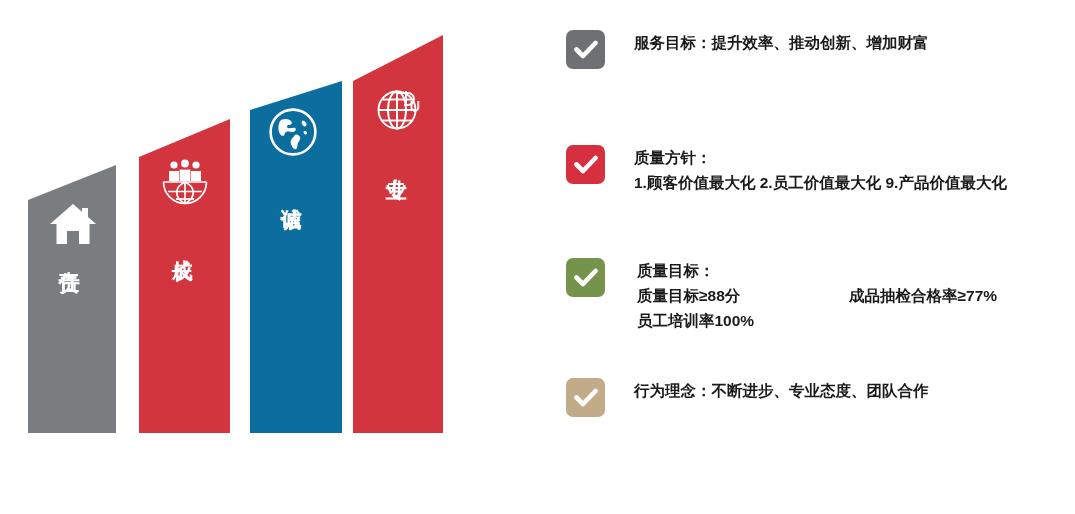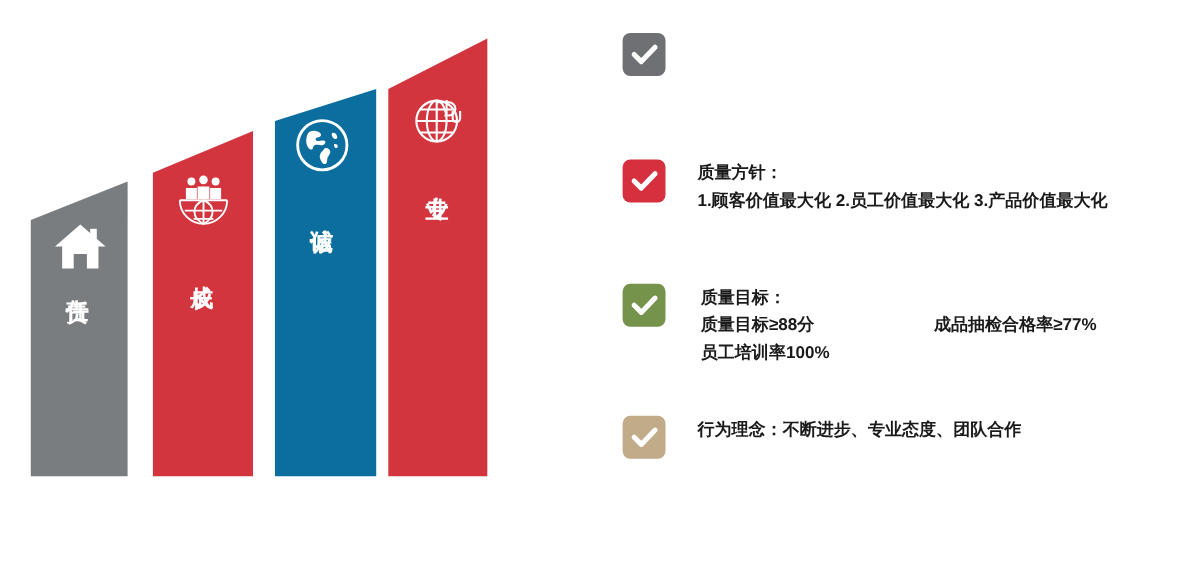--- a/index.html
+++ b/index.html
@@ -167,31 +167,34 @@
 </div>
 
 <div id="list-panel">
 
   <div class="list-item" style="top:30px; left:4px;">
     <div class="check-box" style="background:#6e7073;">
       <svg width="24" height="20" viewBox="0 0 24 20">
         <path d="M2.5 9.5 L9 16 L21.5 3" fill="none" stroke="#ffffff" stroke-width="4.6" stroke-linecap="round" stroke-linejoin="round"></path>
       </svg>
     </div>
+    <div class="item-body">
+      <span class="item-heading">服务目标：提升效率、推动创新、增加财富</span>
+    </div>
   </div>
 
   <div class="list-item" style="top:145px; left:4px;">
     <div class="check-box" style="background:#d6303f;">
       <svg width="24" height="20" viewBox="0 0 24 20">
         <path d="M2.5 9.5 L9 16 L21.5 3" fill="none" stroke="#ffffff" stroke-width="4.6" stroke-linecap="round" stroke-linejoin="round"></path>
       </svg>
     </div>
     <div class="item-body" style="">
       <span class="item-heading">质量方针：</span>
-      <span class="item-heading">1.顾客价值最大化 2.员工价值最大化 3.产品价值最大化</span>
+      <span class="item-heading">1.顾客价值最大化 2.员工价值最大化 9.产品价值最大化</span>
     </div>
   </div>
 
   <div class="list-item" style="top:258px; left:4px;">
     <div class="check-box" style="background:#76934c;">
       <svg width="24" height="20" viewBox="0 0 24 20">
         <path d="M2.5 9.5 L9 16 L21.5 3" fill="none" stroke="#ffffff" stroke-width="4.6" stroke-linecap="round" stroke-linejoin="round"></path>
       </svg>
     </div>
     <div class="item-body" style="margin-left:32px;">

